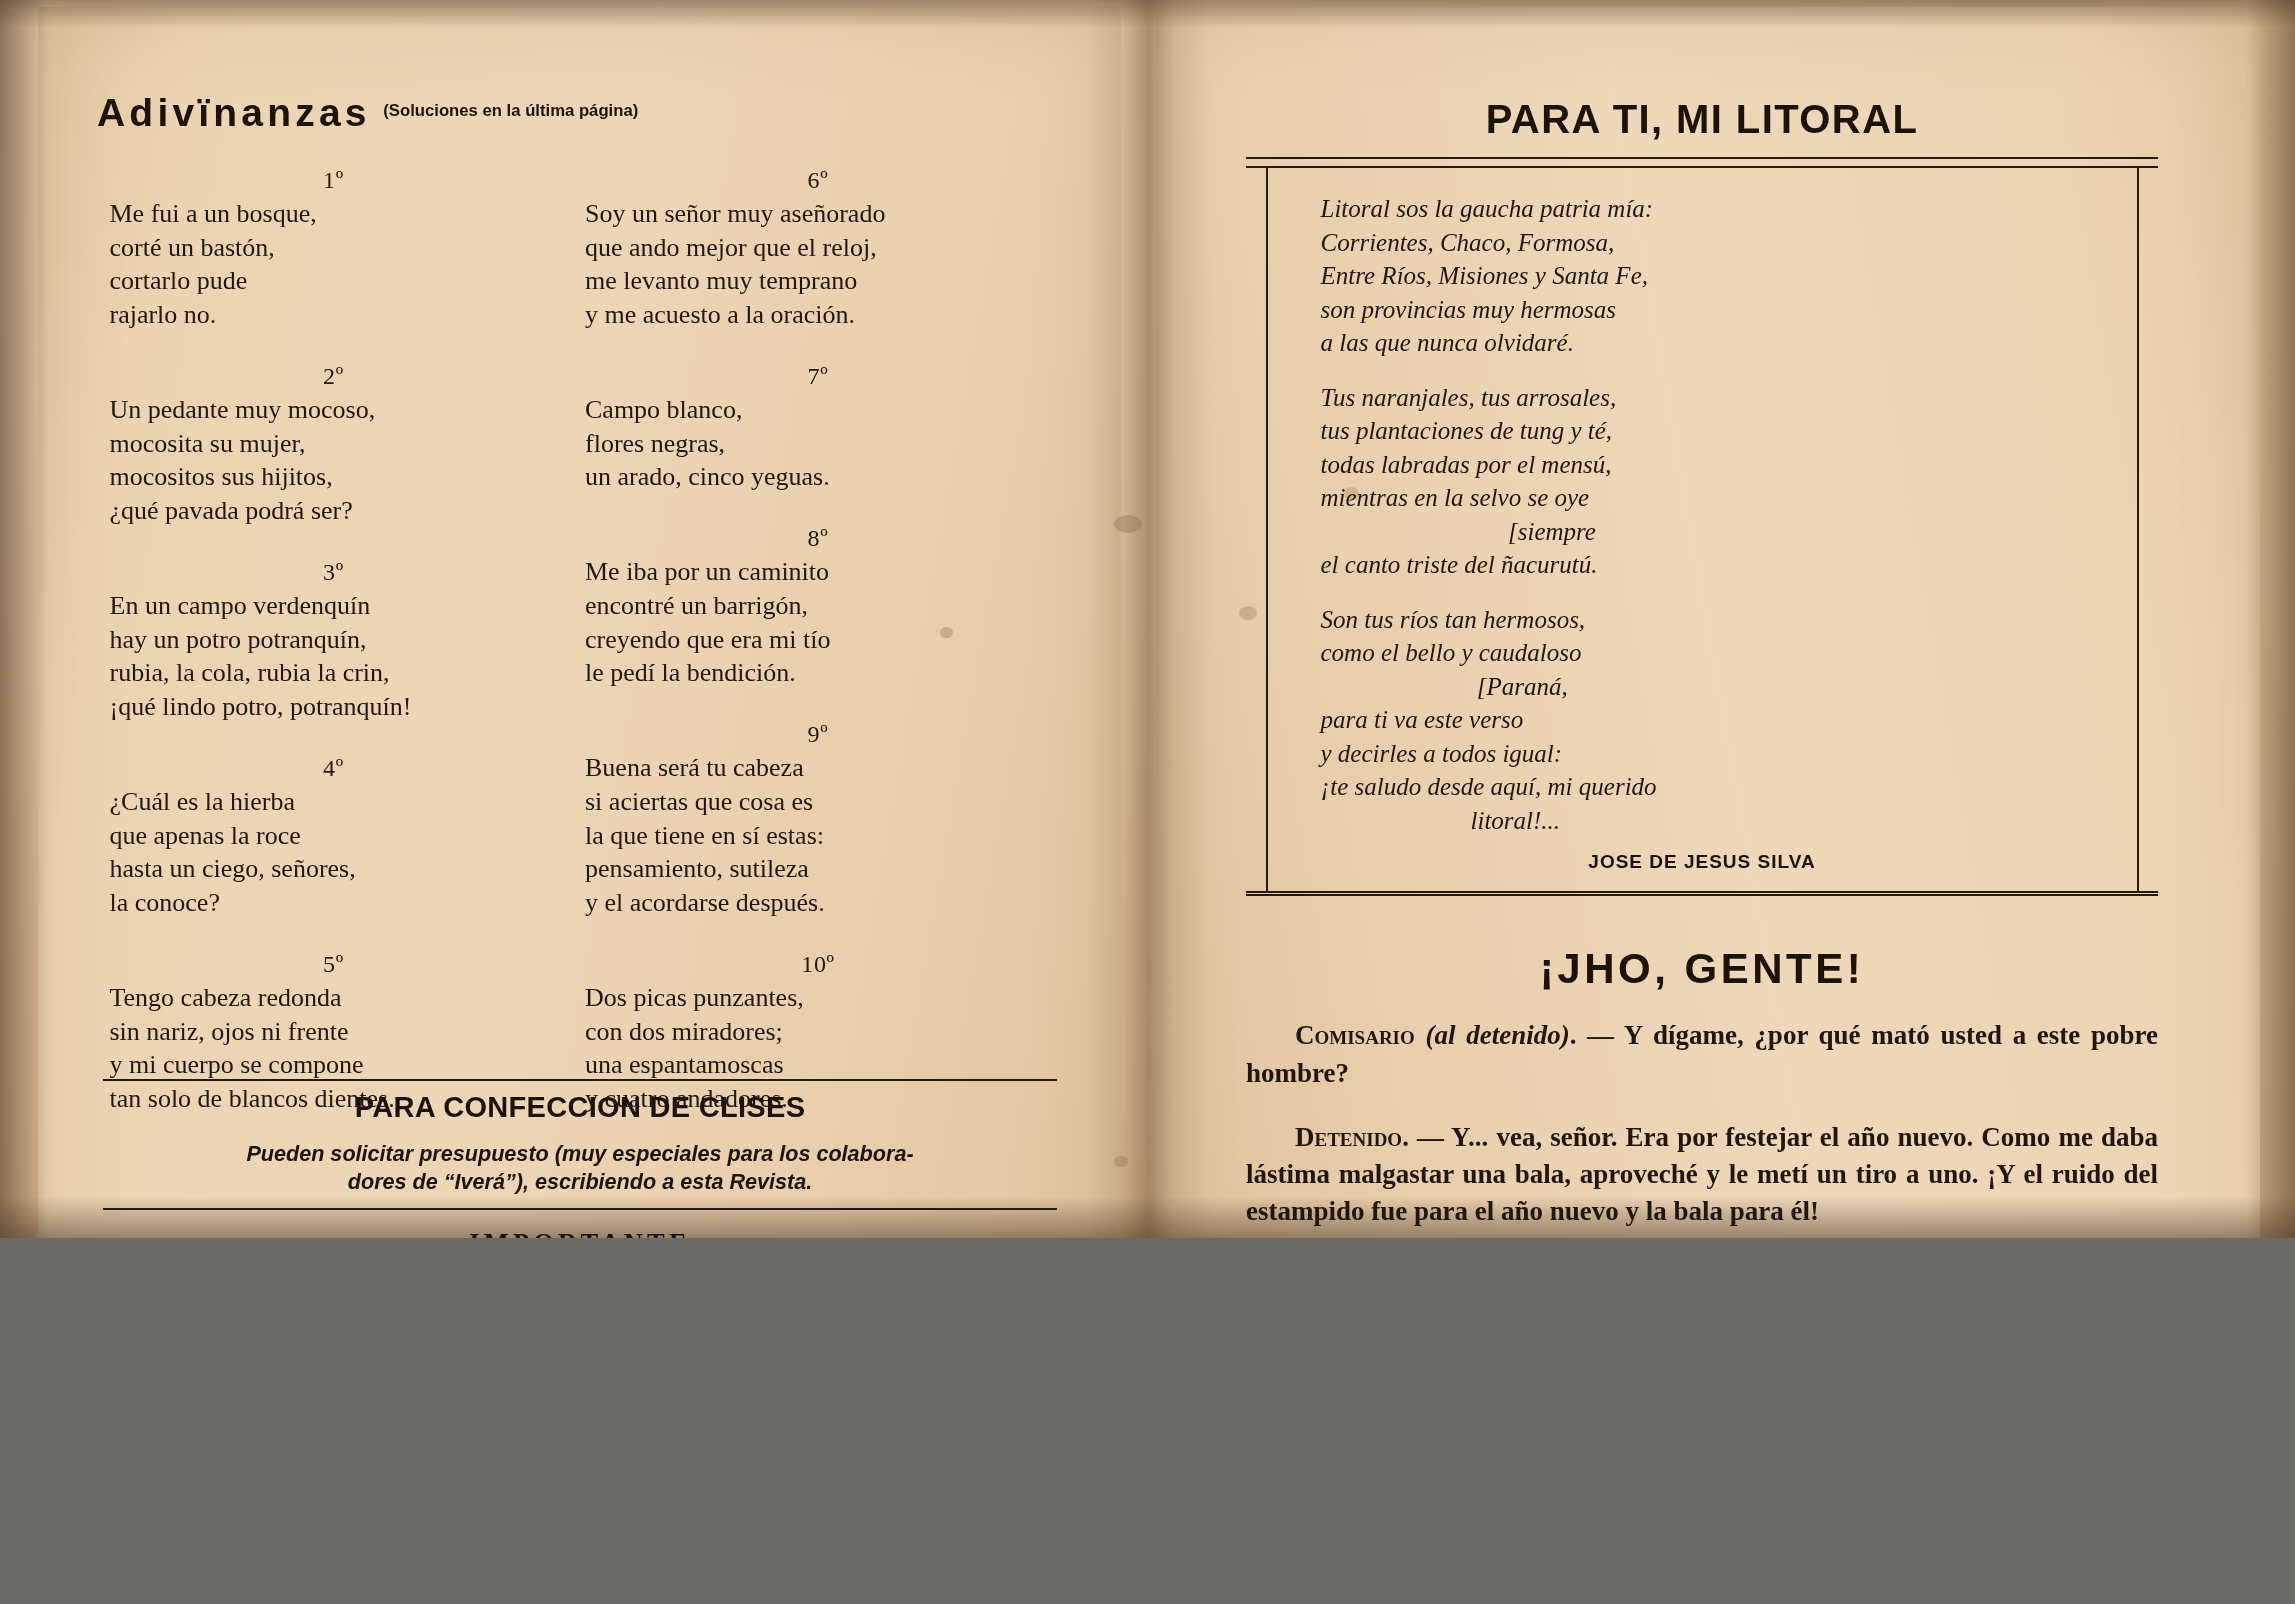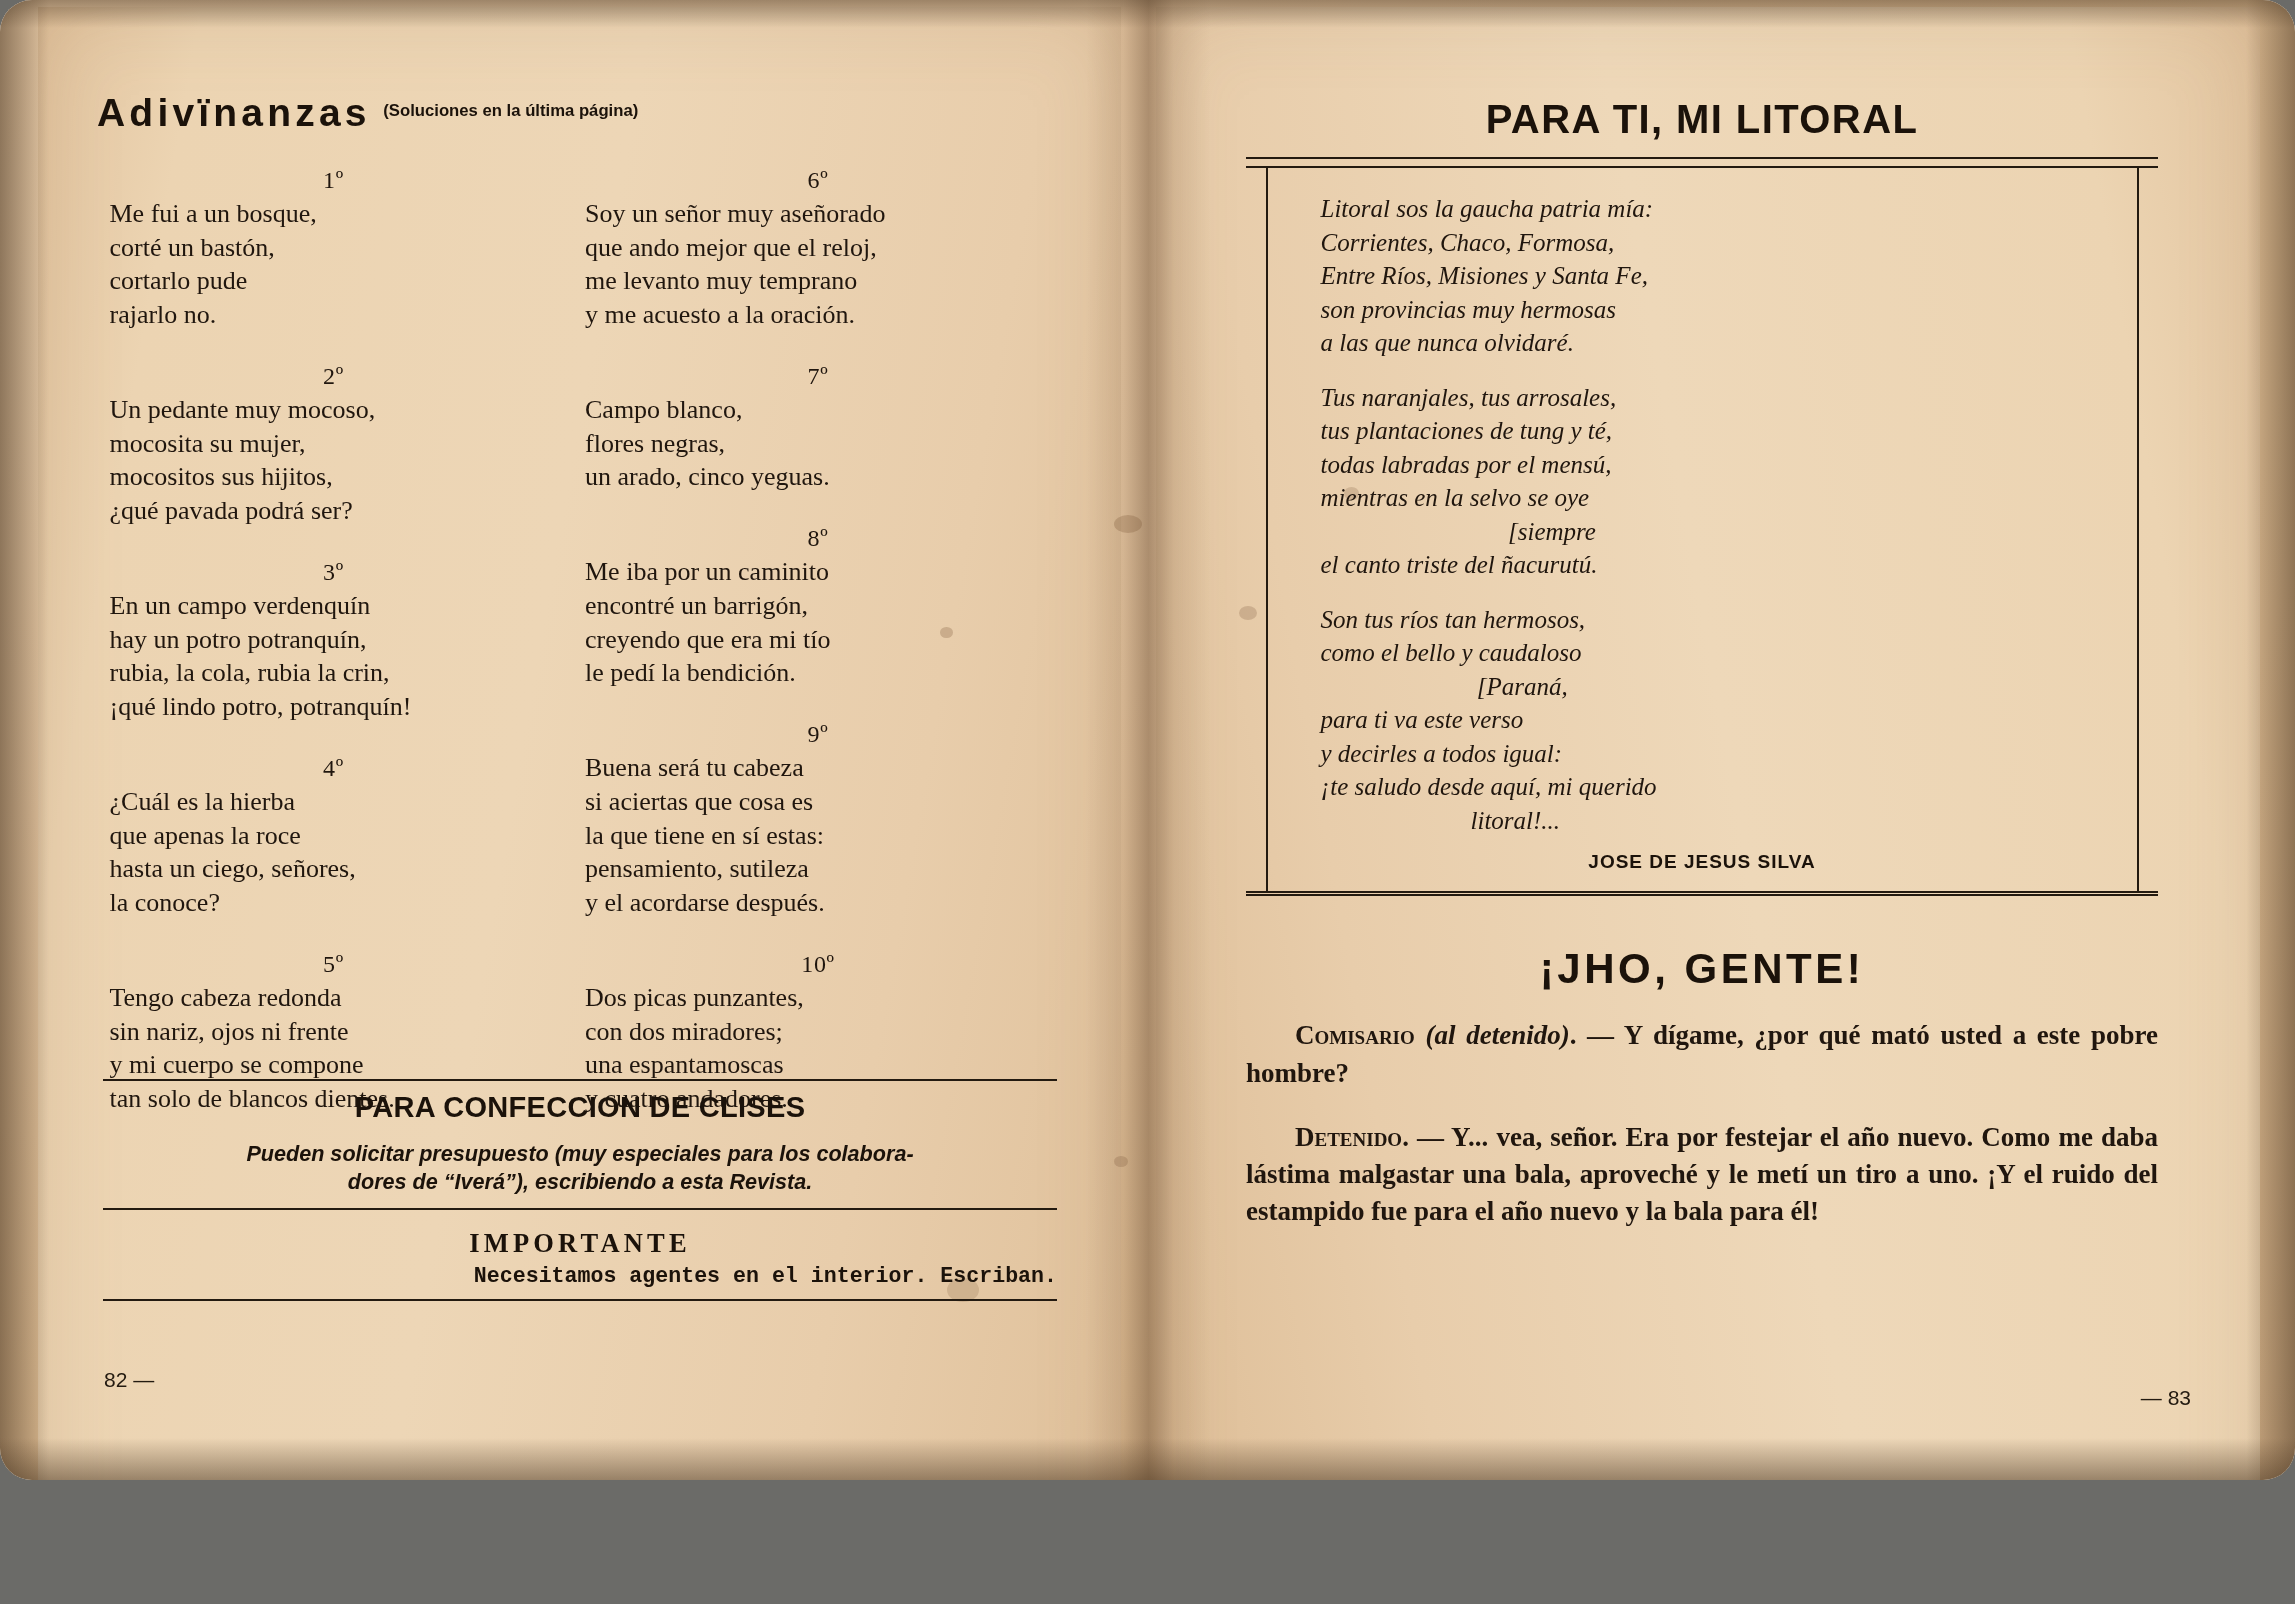--- a/index.html
+++ b/index.html
@@ -3,25 +3,24 @@
 <meta charset="utf-8">
 <style>
   html, body {
     margin: 0;
     padding: 0;
     background: #6b6b68;
   }
   .page {
     position: relative;
     width: 2295px;
-    height: 1480px;
+    height: 1238px;
     overflow: hidden;
     background: #ffffff;
     font-family: "Liberation Serif", serif;
-    border-radius: 32px;
   }
   
   .paper-base {
     position: absolute;
     inset: 0;
     background:
       radial-gradient(ellipse at 20% 20%, #e9cfae 0%, #e3c49f 35%, #d9b88f 70%, #cdab83 100%);
   }
   .paper-left {
     position: absolute;

